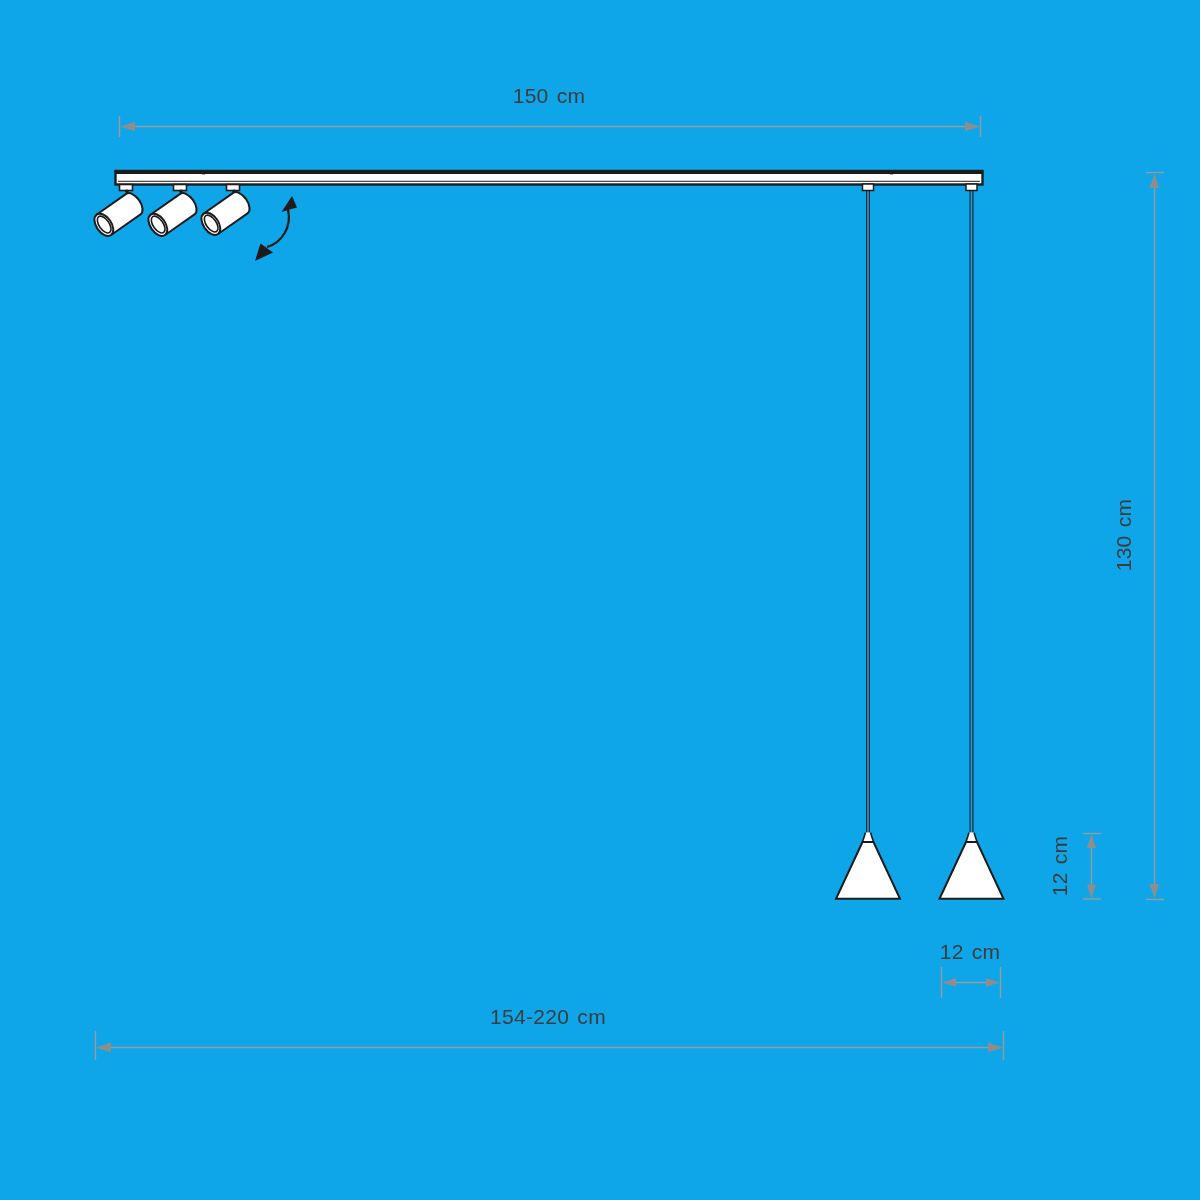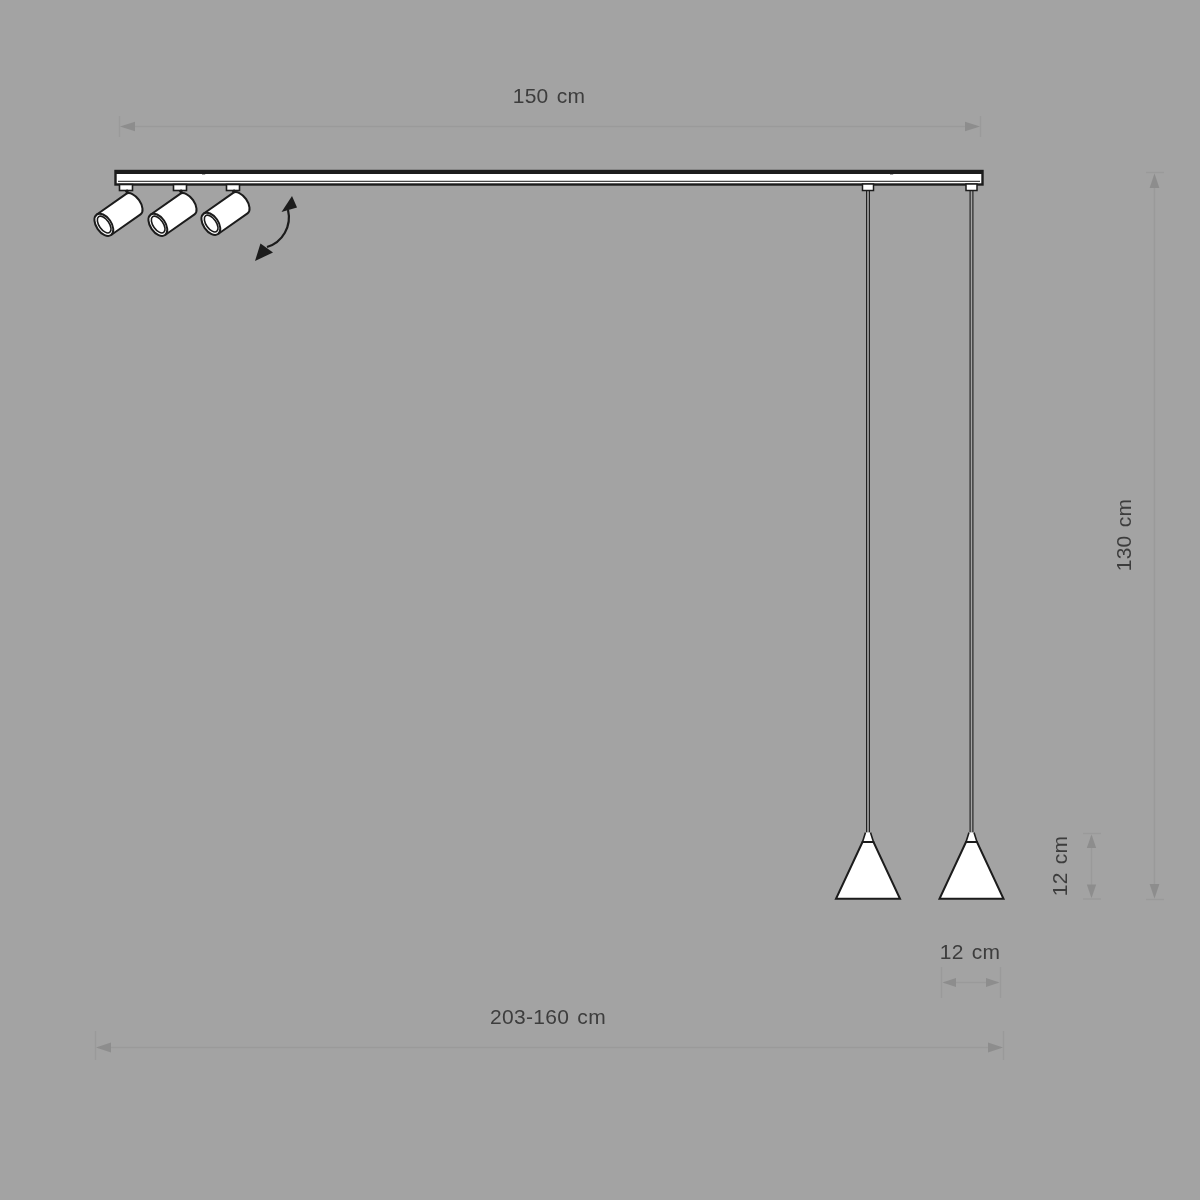--- a/index.html
+++ b/index.html
@@ -4,21 +4,21 @@
 <style>
   html, body {
     margin: 0;
     padding: 0;
     background: #ffffff;
   }
   #canvas {
     position: relative;
     width: 1200px;
     height: 1200px;
-    background: #a3a3a3;
+    background: #0ea5e9;
     overflow: hidden;
     font-family: "Liberation Sans", "DejaVu Sans", sans-serif;
   }
   #drawing {
     position: absolute;
     left: 0;
     top: 0;
   }
   .dim-label {
     position: absolute;
@@ -150,14 +150,14 @@
   </svg>
 
   <div class="dim-label" style="left:449px; top:83px; width:200px;">150 cm</div>
 
   <div class="dim-label vertical" style="left:1044px; top:522px; width:160px; height:26px;">130 cm</div>
 
   <div class="dim-label vertical" style="left:1000px; top:853px; width:120px; height:26px;">12 cm</div>
 
   <div class="dim-label" style="left:895px; top:939px; width:150px;">12 cm</div>
 
-  <div class="dim-label" style="left:448px; top:1004px; width:200px;">203-160 cm</div>
+  <div class="dim-label" style="left:448px; top:1004px; width:200px;">154-220 cm</div>
 </div>
 
 </body></html>

